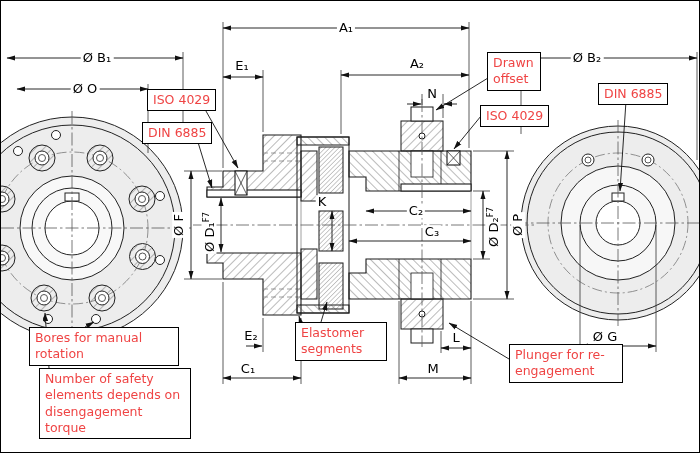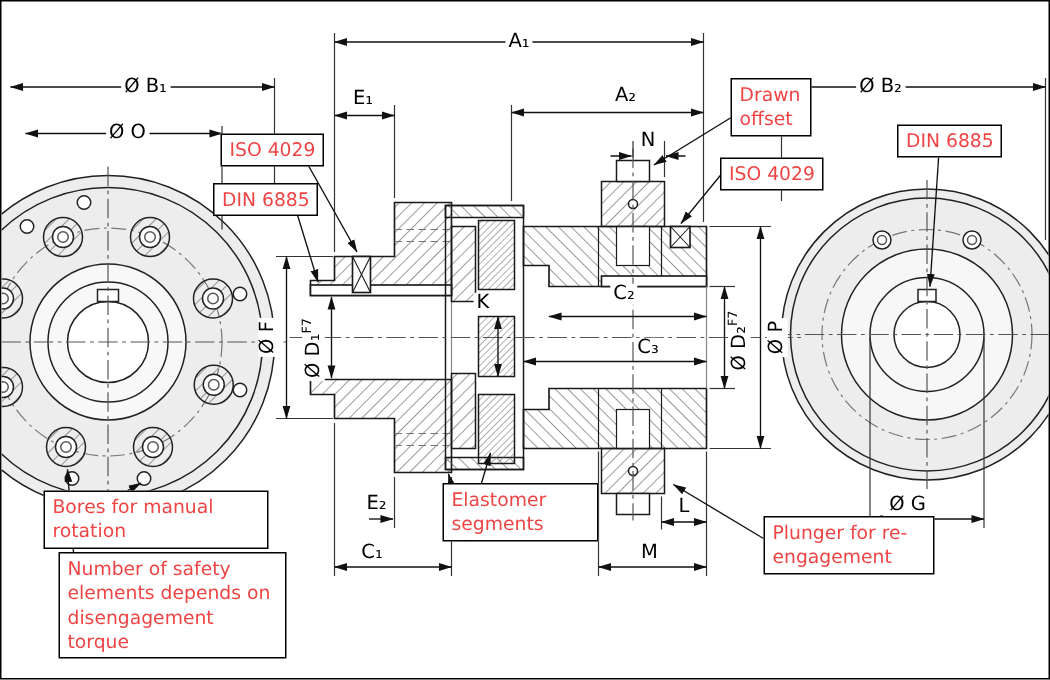--- a/index.html
+++ b/index.html
@@ -258,35 +258,35 @@
 </svg>
 
 <div class="lbl" style="left:345px;top:27px">A₁</div>
 <div class="lbl" style="left:96px;top:57px">Ø B₁</div>
 <div class="lbl" style="left:84px;top:88px">Ø O</div>
 <div class="lbl" style="left:241px;top:65px">E₁</div>
 <div class="lbl" style="left:416px;top:63px">A₂</div>
 <div class="lbl" style="left:586px;top:57px">Ø B₂</div>
 <div class="lbl" style="left:431px;top:93px">N</div>
 <div class="lbl" style="left:321px;top:201px">K</div>
-<div class="lbl" style="left:415px;top:195px">C₂</div>
+<div class="lbl" style="left:415px;top:210px">C₂</div>
 <div class="lbl" style="left:431px;top:231px">C₃</div>
 <div class="lbl" style="left:250px;top:335px">E₂</div>
 <div class="lbl" style="left:247px;top:368px">C₁</div>
 <div class="lbl" style="left:455px;top:337px">L</div>
 <div class="lbl" style="left:432px;top:368px">M</div>
 <div class="lbl" style="left:604px;top:336px">Ø G</div>
 <div class="lbl rot" style="left:178px;top:224px">Ø F</div>
 <div class="lbl rot" style="left:517px;top:224px">Ø P</div>
 <div class="lbl rot" style="left:208px;top:231px"><span>Ø D₁</span><sup>F7</sup></div>
 <div class="lbl rot" style="left:492px;top:226px"><span>Ø D₂</span><sup>F7</sup></div>
 
 <div class="callout" style="left:146px;top:88px">ISO 4029</div>
 <div class="callout" style="left:141px;top:121px">DIN 6885</div>
 <div class="callout" style="left:486px;top:51px;width:54px">Drawn offset</div>
 <div class="callout" style="left:479px;top:104px">ISO 4029</div>
 <div class="callout" style="left:597px;top:82px">DIN 6885</div>
 <div class="callout" style="left:28px;top:326px;width:150px">Bores for manual rotation</div>
 <div class="callout" style="left:38px;top:367px;width:152px">Number of safety elements depends on disengagement torque</div>
-<div class="callout" style="left:294px;top:321px;width:104px">Elastomer segments</div>
+<div class="callout" style="left:294px;top:321px;width:92px">Elastomer segments</div>
 <div class="callout" style="left:508px;top:343px;width:114px">Plunger for re-engagement</div>
 
 </div>
 
 </body></html>

